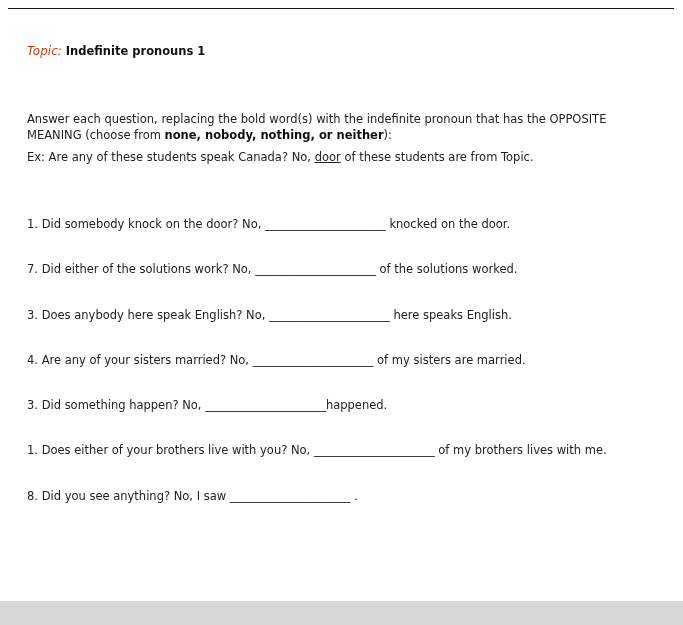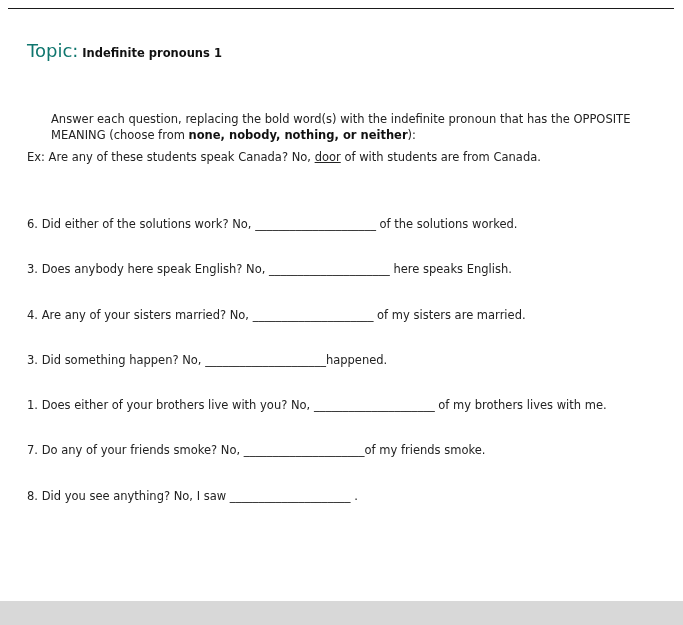--- a/index.html
+++ b/index.html
@@ -24,39 +24,39 @@
     right: 9px;
     border-top: 1.5px solid #1a1a1a;
   }
   .topic-row {
     position: absolute;
     top: 40px;
     left: 27px;
     white-space: nowrap;
   }
   .topic-label {
-    font-size: 18px;
-    color: #0f766e;
+    font-size: 12px;
+    color: #c2410c;
+    font-style: italic;
   }
   .topic-title {
     font-size: 11.5px;
     font-weight: bold;
     color: #111;
     margin-left: 4px;
     text-align: right;
   }
   .instructions {
     position: absolute;
     top: 111px;
     left: 27px;
     width: 616px;
     font-size: 11.5px;
     line-height: 1.4;
     color: #222;
-    margin-left: 24px;
   }
   .instructions b { color: #111; }
   .example {
     position: absolute;
     top: 150px;
     left: 27px;
     font-size: 11.5px;
     color: #222;
     white-space: nowrap;
   }
@@ -89,27 +89,27 @@
 <div class="page">
 
   <div class="top-rule"></div>
 
   <div class="topic-row">
     <span class="topic-label">Topic:</span><span class="topic-title">Indefinite pronouns 1</span>
   </div>
 
   <div class="instructions"><span>Answer each question, replacing the bold word(s) with the indefinite pronoun that has the OPPOSITE MEANING (choose from </span><b>none, nobody, nothing, or neither</b><span>):</span></div>
 
-  <div class="example"><span>Ex: Are any of these students speak Canada? No, </span><span class="underlined">door</span><span> of with students are from Canada.</span></div>
+  <div class="example"><span>Ex: Are any of these students speak Canada? No, </span><span class="underlined">door</span><span> of these students are from Topic.</span></div>
 
   <div class="questions">
-    <div class="question">6. Did either of the solutions work? No, _____________________ of the solutions worked.</div>
+    <div class="question">1. Did somebody knock on the door? No, _____________________ knocked on the door.</div>
+    <div class="question">7. Did either of the solutions work? No, _____________________ of the solutions worked.</div>
     <div class="question">3. Does anybody here speak English? No, _____________________ here speaks English.</div>
     <div class="question">4. Are any of your sisters married? No, _____________________ of my sisters are married.</div>
     <div class="question">3. Did something happen? No,  _____________________happened.</div>
     <div class="question">1. Does either of your brothers live with you? No, _____________________ of my brothers lives with me.</div>
-    <div class="question">7. Do any of your friends smoke? No,  _____________________of my friends smoke.</div>
     <div class="question">8. Did you see anything? No, I saw _____________________ .</div>
   </div>
 
   <div class="footer-band"></div>
 
 </div>
 
 </body></html>

